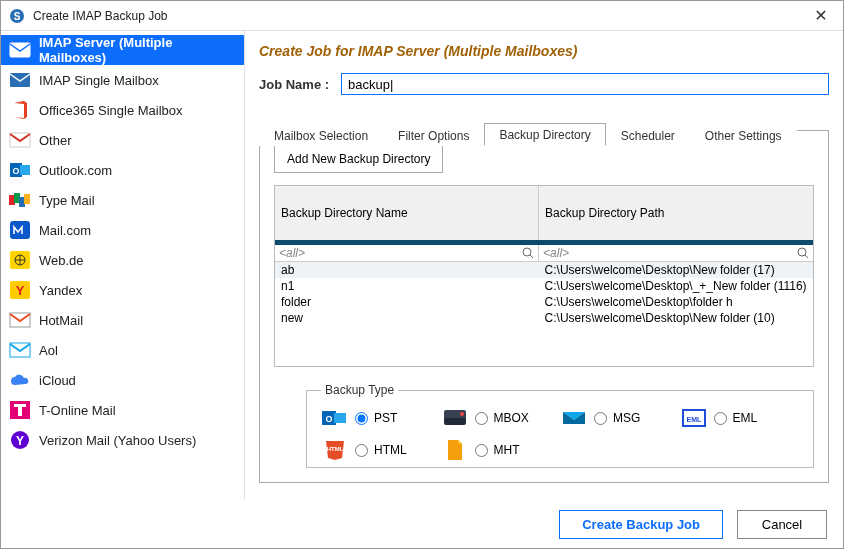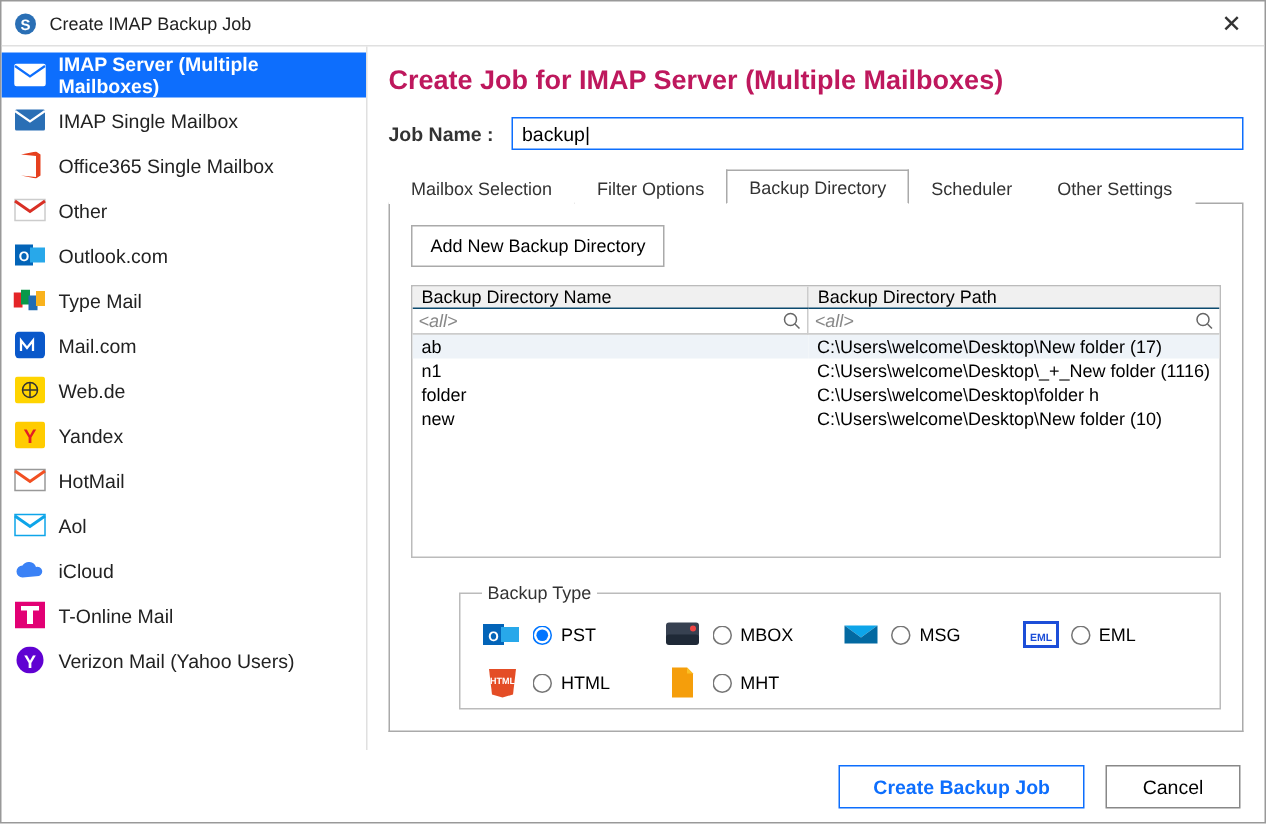--- a/index.html
+++ b/index.html
@@ -7,32 +7,32 @@
   .titlebar { height: 30px; display: flex; align-items: center; border-bottom: 1px solid #e0e0e0; padding: 0 8px; }
   .titlebar .app-icon { width: 16px; height: 16px; margin-right: 8px; display: inline-flex; }
   .titlebar .title { font-size: 12px; color: #222; flex: 1; }
   .titlebar .close { width: 28px; text-align: center; font-size: 16px; color: #333; cursor: default; }
   .content { display: flex; height: 469px; }
   .sidebar { width: 244px; border-right: 1px solid #e0e0e0; padding-top: 4px; }
   .sidebar-item { display: flex; align-items: center; height: 30px; padding: 0 8px; font-size: 13px; color: #222; cursor: default; }
   .sidebar-item.selected { background: #0d6efd; color: #fff; font-weight: 600; }
   .sidebar-item .s-icon { width: 22px; height: 20px; display: inline-flex; align-items: center; justify-content: center; margin-right: 8px; }
   .main { flex: 1; padding: 12px 14px 8px 14px; position: relative; }
-  .heading { font-size: 18px; font-weight: 600; color: #be185d; margin-bottom: 14px; }
+  .heading { font-size: 14px; font-weight: 600; color: #a16207; margin-bottom: 14px; font-style: italic; }
   .field-row { display: flex; align-items: center; margin-bottom: 12px; }
   .field-label { font-size: 13px; font-weight: 600; color: #333; width: 82px; }
   .text-input { flex: 1; height: 22px; border: 1px solid #0d6efd; padding: 2px 6px; font-size: 13px; outline: none; }
   .tabs { display: flex; border-bottom: 1px solid #aaa; height: 24px; align-items: flex-end;}
-  .tab { font-size: 12px; color: #333; padding: 4px 14px 3px 14px; border: 1px solid transparent; border-bottom: none; cursor: default; position: relative; top: 1px; background: #fff; }
+  .tab { font-size: 12px; color: #333; padding: 4px 14px 3px 14px; border: 1px solid transparent; border-bottom: none; cursor: default; position: relative; top: 16px; background: #fff; }
   .tab.active { border-color: #aaa; border-bottom: 1px solid #fff; }
   .tab-panel { border: 1px solid #aaa; border-top: none; padding: 14px; height: 352px; }
   .btn-small { border: 1px solid #aaa; background: #fff; font-size: 12px; padding: 6px 12px; cursor: default; }
   .grid { border: 1px solid #bbb; margin-top: 12px; height: 182px; background: #fff; overflow: hidden;}
   .grid table { width: 100%; border-collapse: collapse; font-size: 12px; }
-  .grid th { background: #f0f0f0; border-bottom: 1px solid #0c4a6e; text-align: left; font-weight: 400; padding: 0 6px; }
+  .grid th { background: #f0f0f0; border-bottom: 5px solid #0c4a6e; text-align: left; font-weight: 400; padding: 20px 6px; }
   .grid th:first-child { width: 49%; border-right: 1px solid #ccc;}
   .grid .filter-row td { padding: 0; border-bottom: 1px solid #ccc; }
   .grid .filter-row td:first-child { border-right: 1px solid #ccc;}
   .filter-wrap { display: flex; align-items: center; padding: 1px 4px; color: #888; font-style: italic;}
   .filter-wrap .mag { margin-left: auto; }
   .grid tbody.data td { padding: 1px 6px; }
   .grid tbody.data tr.sel td { background: #eef3f8; }
   fieldset.backup-type { border: 1px solid #bbb; margin-top: 16px; padding: 10px 14px 6px 14px; margin-left: 32px; }
   fieldset.backup-type legend { font-size: 12px; padding: 0 4px; color: #333;}
   .bt-grid { display: grid; grid-template-columns: repeat(4, 1fr); row-gap: 10px; }

